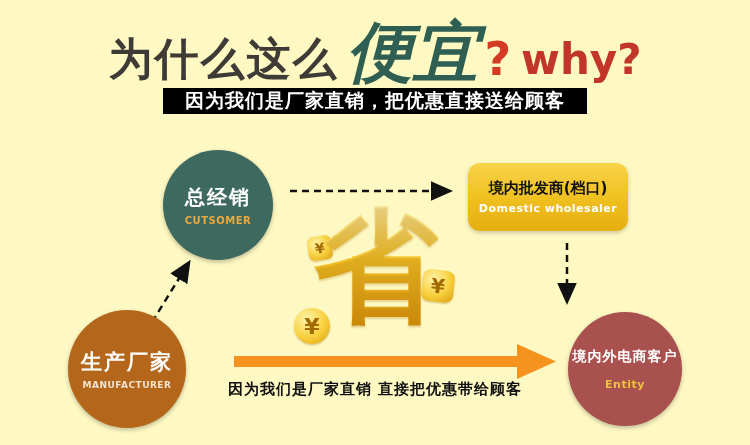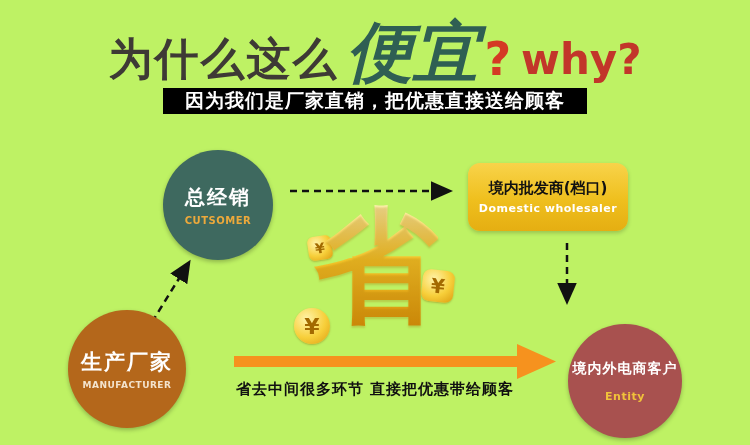--- a/index.html
+++ b/index.html
@@ -1,20 +1,20 @@
 <!DOCTYPE html>
 <html><head>
 <meta charset="utf-8">
 <style>
   html,body{margin:0;padding:0;}
   body{
     width:750px;height:445px;background:#ffffff;overflow:hidden;
     font-family:"DejaVu Sans","Liberation Sans",sans-serif;
   }
-  .stage{position:relative;width:750px;height:445px;background:#bef264;}
+  .stage{position:relative;width:750px;height:445px;background:#fef9c3;}
 
   
   .title{
     position:absolute;top:14px;left:0;width:100%;
     text-align:center;white-space:nowrap;
   }
   .title .prefix{
     font-size:44px;font-weight:bold;color:#3e3a35;
     letter-spacing:2px;vertical-align:middle;
   }
@@ -62,21 +62,21 @@
 
   .wholesaler{
     left:468px;top:163px;width:160px;height:68px;border-radius:12px;
     background:linear-gradient(180deg,#f8d34a 0%,#efbf1d 55%,#e5ae12 100%);
     box-shadow:0 2px 4px rgba(0,0,0,.2);
   }
   .wholesaler .zh{font-size:15px;color:#111;}
   .wholesaler .en{font-size:11px;color:#fff;margin-top:4px;}
 
   .customer{
-    left:568px;top:324px;width:114px;height:114px;background:#a8514f;
+    left:568px;top:312px;width:114px;height:114px;background:#a8514f;
     box-shadow:0 2px 4px rgba(0,0,0,.25);
   }
   .customer .zh{font-size:14px;letter-spacing:1px;}
   .customer .en{font-size:11px;color:#f0c23a;margin-top:12px;}
 
   
   .save-wrap{position:absolute;left:300px;top:218px;width:150px;height:140px;}
   .save-char{
     position:absolute;left:14px;top:-14px;
     font-size:124px;line-height:1;font-weight:bold;
@@ -160,15 +160,15 @@
     <div class="en">Entity</div>
   </div>
 
   <div class="save-wrap">
     <span class="coin coin-top">¥</span>
     <span class="coin coin-right">¥</span>
     <span class="coin coin-bottom">¥</span>
     <span class="save-char">省</span>
   </div>
 
-  <div class="caption">省去中间很多环节 直接把优惠带给顾客</div>
+  <div class="caption">因为我们是厂家直销 直接把优惠带给顾客</div>
 
 </div>
 
 </body></html>

